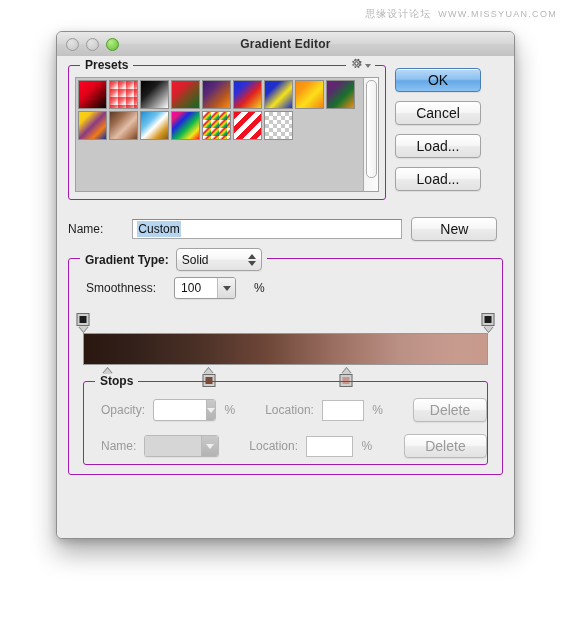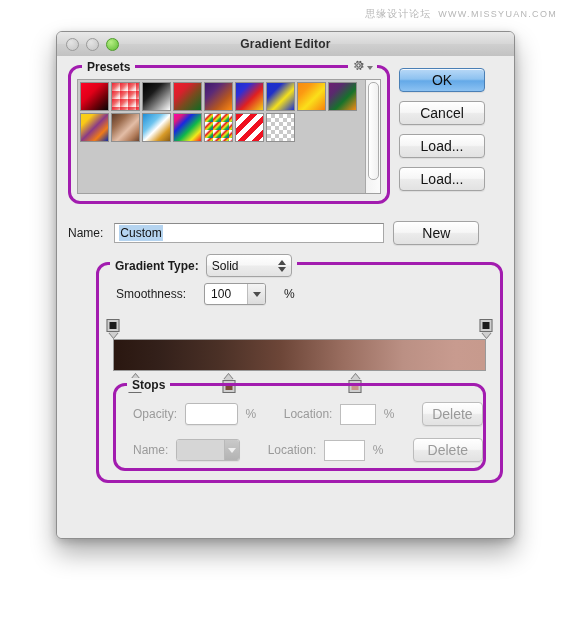--- a/index.html
+++ b/index.html
@@ -49,22 +49,22 @@
 
   .body{
     position:absolute; left:0; right:0; top:24px; bottom:0;
     background:#ececec;
     padding:9px 11px 10px 11px;
     box-sizing:border-box;
   }
 
   
   .group{
-    border:3px solid #a21caf;
-    border-radius:12px;
+    border:1px solid #a21caf;
+    border-radius:3px;
     position:relative;
     background:transparent;
   }
   .group > .legend{
     position:absolute; top:-8px; left:11px;
     background:#ececec; padding:0 5px;
     font-size:12px; color:#1c1c1c; font-weight:bold;
   }
 
   
@@ -142,25 +142,25 @@
   .namerow{display:flex; align-items:center; gap:9px; margin-top:17px;}
   .label{font-size:12px; color:#1c1c1c;}
   .textfield{
     height:20px; background:#fff;
     border:1px solid #a8a8a8;
     border-top-color:#8a8a8a;
     display:flex; align-items:center;
     padding:0 4px; box-sizing:border-box;
     font-size:12px;
   }
-  .name-input{width:270px; margin-left:2px;}
+  .name-input{width:270px; margin-left:20px;}
   .sel-text{background:#b5d4f0; color:#101010; padding:1px 1px;}
 
   
-  .gt-group{margin-top:17px; height:215px; position:relative;margin-left:28px;}
+  .gt-group{margin-top:17px; height:215px; position:relative;}
   .gt-legend{
     position:absolute; top:-11px; left:11px;
     background:#ececec; padding:0 5px;
     display:flex; align-items:center; gap:7px;
   }
   .gt-legend .label{font-weight:bold;}
   .popup{
     height:21px; min-width:74px;
     border:1px solid #a3a3a3; border-radius:4px;
     background:linear-gradient(to bottom,#ffffff 0%,#f7f7f7 47%,#ececec 53%,#e3e3e3 100%);

